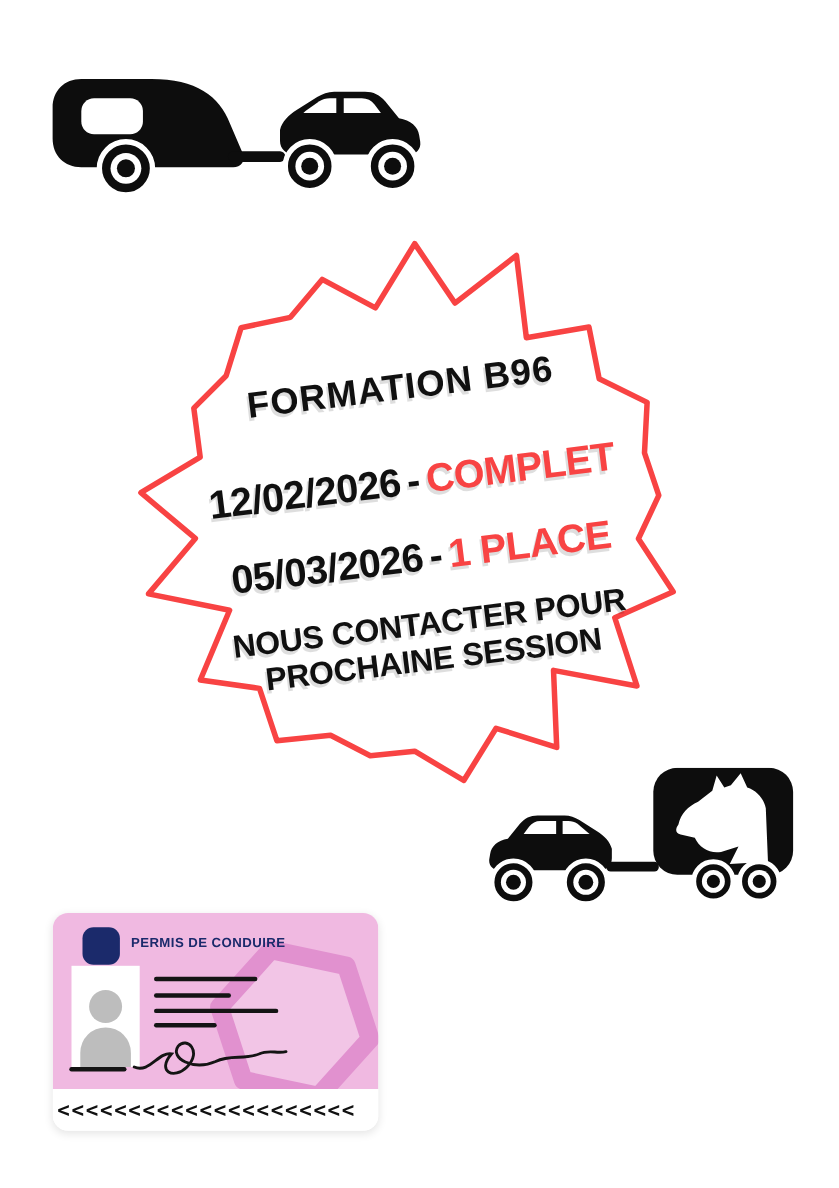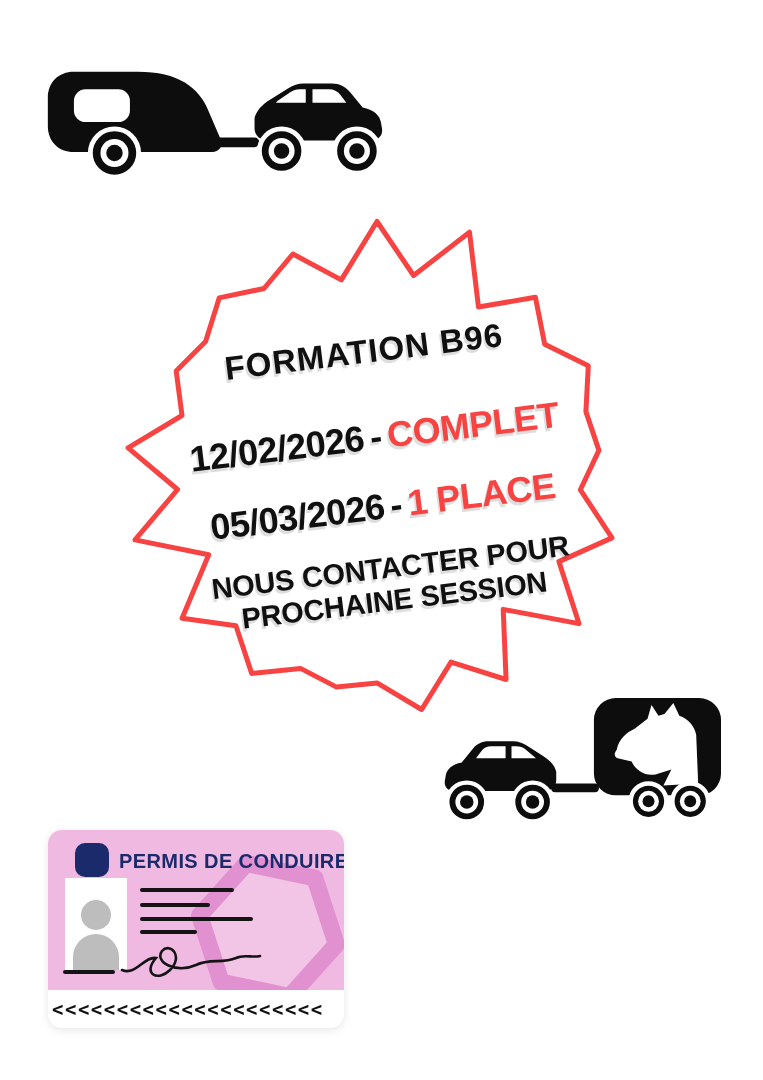--- a/index.html
+++ b/index.html
@@ -27,21 +27,21 @@
                  text-shadow:-2px 3px 0 rgba(0,0,0,0.13);}
 
   
   .license-card{position:absolute;left:48px;top:830px;width:296px;height:198px;
                 background:#ffffff;border-radius:14px;overflow:hidden;
                 box-shadow:0 2px 8px rgba(0,0,0,0.10);}
   .card-pink{position:relative;height:160px;background:#F0B9E1;overflow:hidden;}
   .card-hex-svg{position:absolute;left:135px;top:15px;}
   .card-flag{position:absolute;left:27px;top:13px;width:34px;height:34px;border-radius:10px;
              background:#1B2A6B;}
-  .card-title{position:absolute;left:71px;top:20px;font-size:20px;font-weight:700;
+  .card-title{position:absolute;left:71px;top:20px;font-size:12px;font-weight:700;
               color:#1B2A6B;letter-spacing:0.4px;white-space:nowrap;}
   .card-photo{position:absolute;left:17px;top:48px;width:62px;height:92px;background:#ffffff;}
   .photo-head{position:absolute;left:50%;top:22px;transform:translateX(-50%);
               width:30px;height:30px;border-radius:50%;background:#BDBDBD;}
   .photo-body{position:absolute;left:50%;bottom:0;transform:translateX(-50%);
               width:46px;height:36px;border-radius:23px 23px 0 0;background:#BDBDBD;}
   .info-line{position:absolute;height:3.5px;background:#141414;border-radius:2px;}
   .il1{left:92px;top:58px;width:94px;}
   .il2{left:92px;top:73px;width:70px;}
   .il3{left:92px;top:87px;width:113px;}

